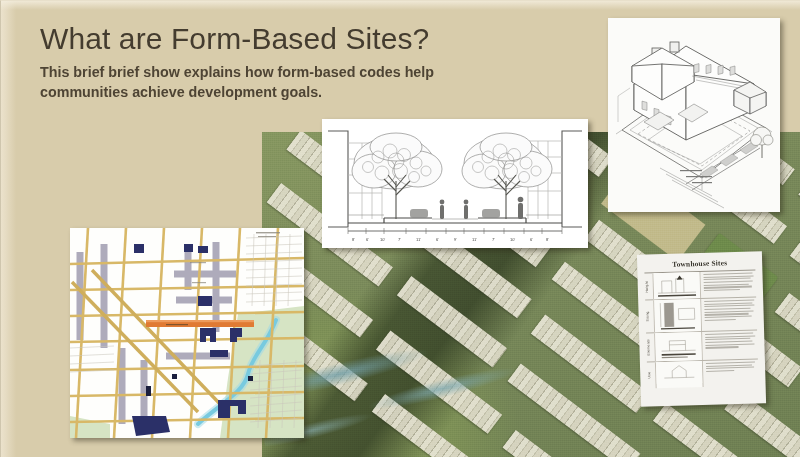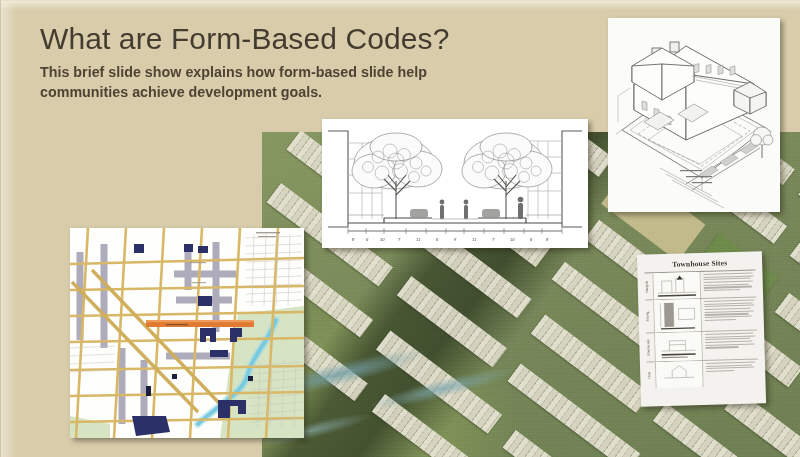--- a/index.html
+++ b/index.html
@@ -683,21 +683,21 @@
       <div class="doc-text">
         <div class="tline" style="width:97%"></div>
           <div class="tline" style="width:90%"></div>
         <div class="tline" style="width:95%"></div>
           <div class="tline" style="width:55%"></div>
       </div>
     </div>
   </div>
 
   <div class="title-block">
-    <h1 class="slide-title">What are Form-Based Codes?</h1>
-    <p class="slide-subtitle">This brief slide show explains how form-based slide help communities achieve development goals.</p>
+    <h1 class="slide-title">What are Form-Based Sites?</h1>
+    <p class="slide-subtitle">This brief brief show explains how form-based codes help communities achieve development goals.</p>
   </div>
 
   <div class="edge-light-left"></div>
   <div class="edge-light-top"></div>
   <div class="edge-hairline"></div>
 
 </div>
 
 </body></html>

